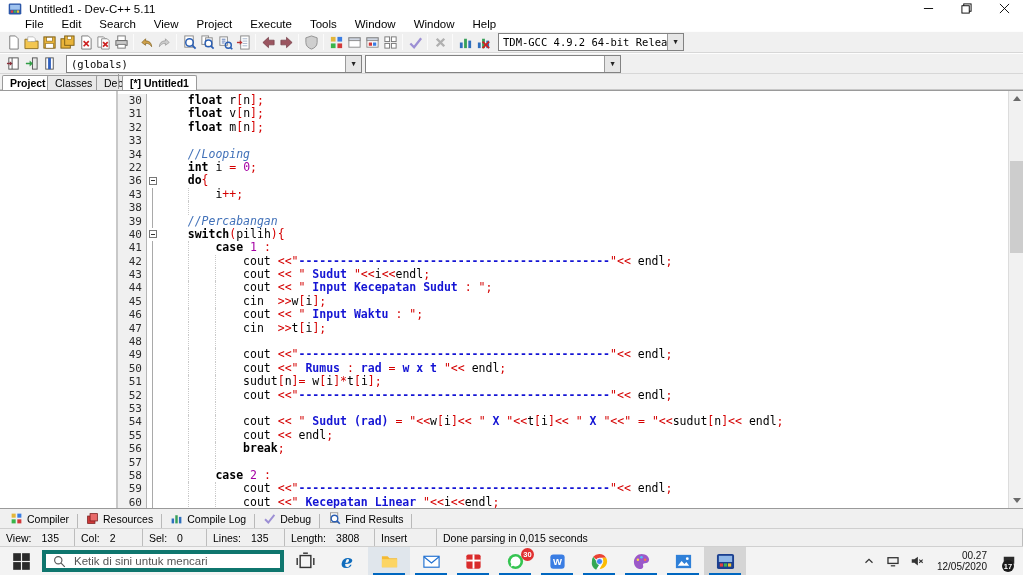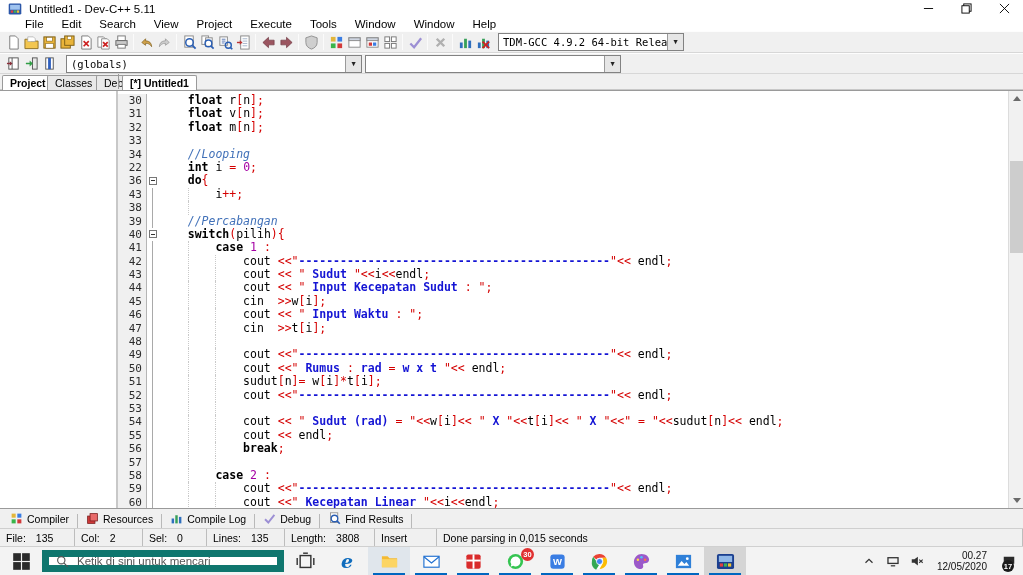--- a/index.html
+++ b/index.html
@@ -79,21 +79,21 @@
   .sseg .slabel { margin-right:10px; }
   .sseg:last-child { flex:1; }
 
   
   .taskbar { height:29px; background:#f3f3f3; border-top:1px solid #d0d0d0; display:flex; align-items:stretch; flex:0 0 auto; }
   .tslot { width:42px; display:flex; align-items:center; justify-content:center; position:relative; }
   .tslot svg { width:19px; height:19px; }
   .runline { position:absolute; bottom:0; left:5px; right:5px; height:2px; background:#0067c0; }
   .tslot.hl { background:#e0e6ec; }
   .tslot.activeapp { background:#d5d5d5; }
-  .searchbox { width:242px; margin:3px 0; background:#fff; border:7px solid #0f766e; display:flex; align-items:center; padding:0 7px; gap:8px; }
+  .searchbox { width:242px; margin:3px 0; background:#fff; border:4px solid #0f766e; display:flex; align-items:center; padding:0 7px; gap:8px; }
   .searchbox svg { width:13px; height:13px; flex:0 0 auto; }
   .searchbox .ph { font-size:11.5px; color:#555; white-space:nowrap; }
   .tray { margin-left:auto; display:flex; align-items:center; }
   .trayicon { width:24px; display:flex; align-items:center; justify-content:center; position:relative; height:100%; }
   .trayicon svg { width:14px; height:14px; }
   .clock { text-align:right; font-size:10px; line-height:11px; padding:0 8px; color:#111; }
   .badge { position:absolute; border-radius:50%; color:#fff; font-size:7.5px; display:flex; align-items:center; justify-content:center; font-weight:bold; }
   .wa-badge { width:13px; height:13px; background:#e03131; right:2px; top:1px; }
   .notif-badge { width:12px; height:12px; background:#1a1a1a; right:9px; bottom:3px; }
   .edge-e { font-size:19px; font-weight:bold; color:#0f6cbd; font-family:"DejaVu Serif", serif; font-style:italic; line-height:19px; }
@@ -458,21 +458,21 @@
             <path d="M11 11l3.5 3.5" stroke="#2b5fb4" stroke-width="2"></path>
           </svg>
         </span>
         <span>Find Results</span>
       </span>
       <span class="rtab-sep"></span>
     </div>
 
   <div class="statusbar">
       <span class="sseg" style="width: 75px;">
-        <span class="slabel">File:</span>
+        <span class="slabel">View:</span>
         <span>135</span>
       </span>
       <span class="sseg" style="width: 68px;">
         <span class="slabel">Col:</span>
         <span>2</span>
       </span>
       <span class="sseg" style="width: 64px;">
         <span class="slabel">Sel:</span>
         <span>0</span>
       </span>

